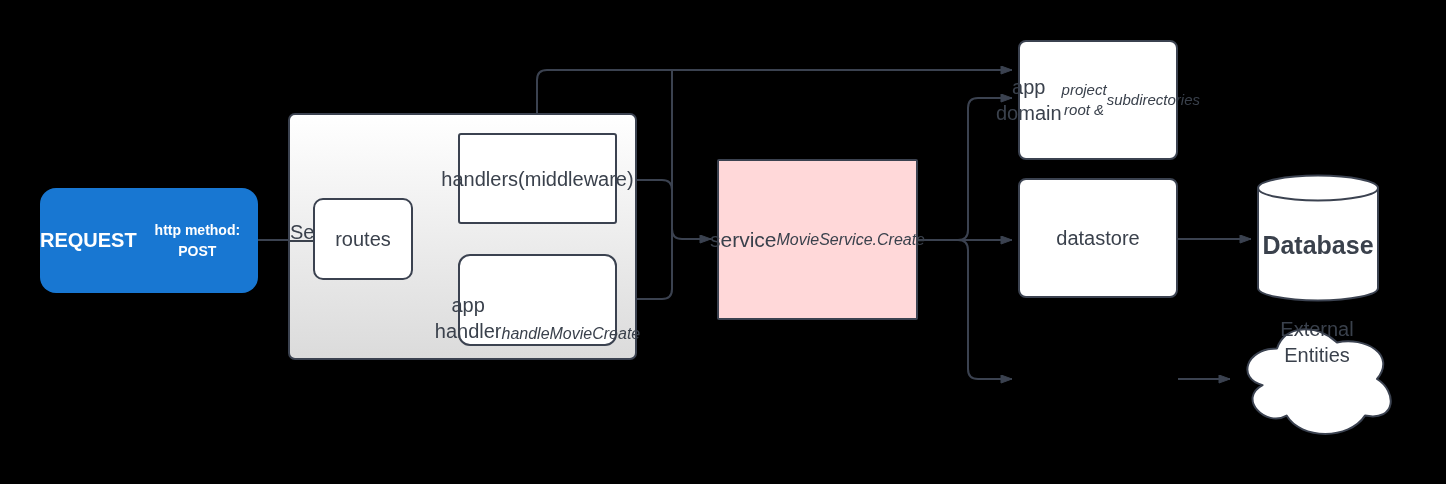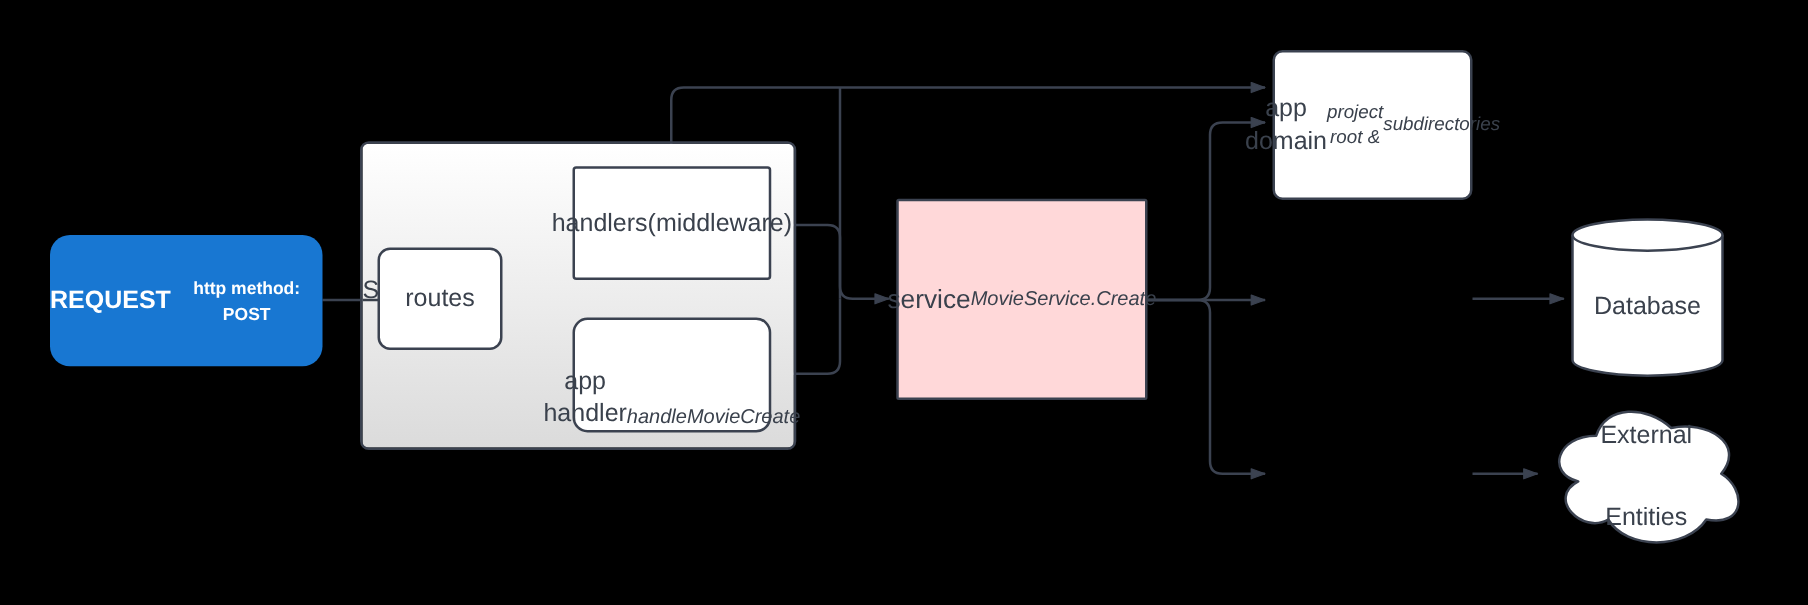--- a/index.html
+++ b/index.html
@@ -67,21 +67,21 @@
   
   .server {
     left: 288px; top: 113px; width: 349px; height: 247px;
     background: linear-gradient(var(--server-gradient-top), var(--server-gradient-bottom));
     border-radius: 7px;
     justify-content: flex-start;
     text-decoration: underline;
   }
   .server-label { font-size: 20px; line-height: 26px; padding-bottom: 10px; }
 
-  .routes   { left: 302px; top: 198px; width: 100px; height: 82px; border-radius: 10px; }
+  .routes   { left: 313px; top: 198px; width: 100px; height: 82px; border-radius: 10px; }
   .handlers { left: 458px; top: 133px; width: 159px; height: 91px; border-radius: 3px; }
   .apphandler { left: 458px; top: 254px; width: 159px; height: 92px; border-radius: 12px; align-items: flex-end; }
   .apphandler .node-sub, .service .node-sub { font-size: 16px; }
 
   .service {
     left: 717px; top: 159px; width: 201px; height: 161px;
     background: var(--service-fill);
     border-radius: 2px;
   }
   .service .node-title { font-size: 21px; }
@@ -92,34 +92,34 @@
 
   
   .database {
     left: 1255px; top: 173px; width: 126px; height: 130px;
     background: transparent; border: none;
   }
   .database svg { position: absolute; left: 0; top: 0; }
   .database .shape-label {
     position: absolute; left: 0; right: 0; top: 0; bottom: 0;
     display: flex; align-items: center; justify-content: center;
-    padding-top: 14px; font-size: 20px;
+    padding-top: 14px; font-size: 25px; font-weight: bold;
   }
   .db-shape { fill: var(--node-fill); stroke: var(--line); stroke-width: 2; }
 
   
   .cloud {
     left: 1234px; top: 316px; width: 166px; height: 130px;
     background: transparent; border: none;
   }
   .cloud svg { position: absolute; left: 0; top: 0; }
   .cloud .shape-label {
     position: absolute; left: 0; right: 0; top: 0; bottom: 0;
-    display: flex; flex-direction: column; align-items: center; justify-content: center;
-    font-size: 20px; line-height: 26px; gap: 40px;
+    display: flex; flex-direction: column; align-items: center; 
+    font-size: 20px; line-height: 26px;
   }
   .cloud-shape { fill: var(--node-fill); stroke: var(--line); stroke-width: 2; stroke-linejoin: round; }
 </style>
 </head>
 <body>
 
 <div class="canvas">
 
   <svg class="connectors" viewBox="0 0 1446 484">
     <defs>
@@ -168,20 +168,23 @@
     <div class="node-title">service</div>
     <div class="node-sub">MovieService.Create</div>
   </div>
 
   <div class="node appdomain">
     <div class="node-title">app domain</div>
     <div class="node-sub">project root &amp;</div>
     <div class="node-sub">subdirectories</div>
   </div>
 
+  <div class="node datastore">
+    <div class="node-title">datastore</div>
+  </div>
 
 
   <div class="node database">
     <svg width="126" height="130" viewBox="0 0 126 130">
       <path class="db-shape" d="M3,15 V115 A60,12.5 0 0 0 123,115 V15"></path>
       <ellipse class="db-shape" cx="63" cy="15" rx="60" ry="12.5"></ellipse>
     </svg>
     <div class="shape-label">Database</div>
   </div>
 

